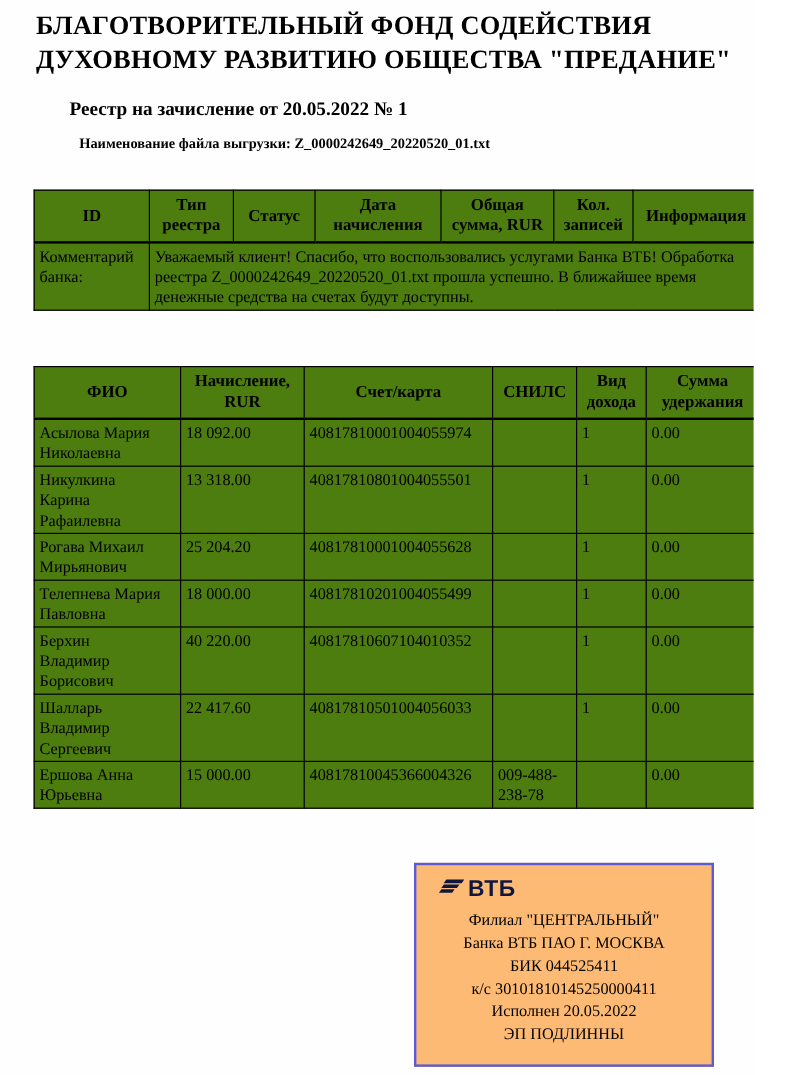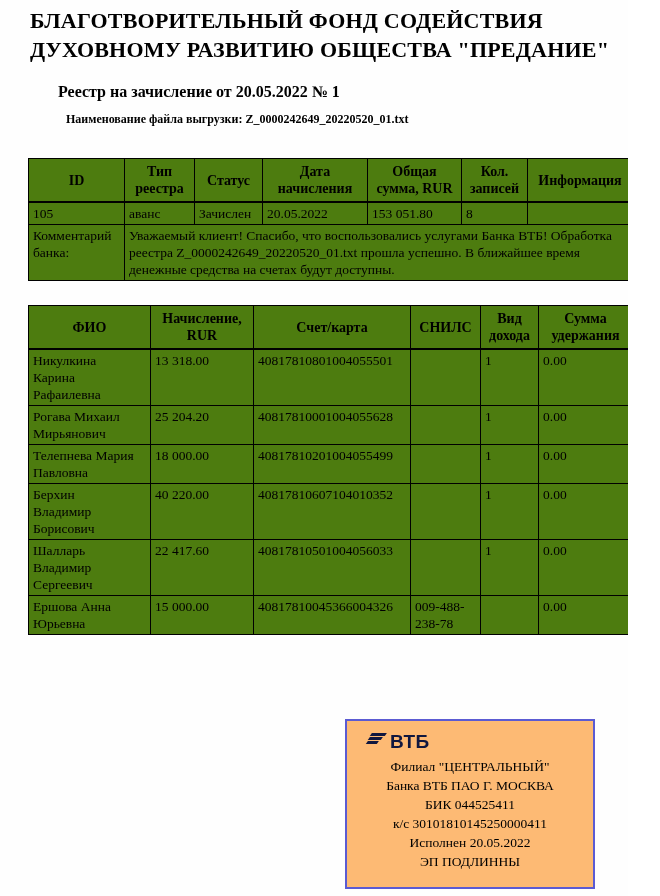--- a/index.html
+++ b/index.html
@@ -132,29 +132,20 @@
       <tr>
         <th>ID</th>
         <th>Тип реестра</th>
         <th>Статус</th>
         <th>Дата начисления</th>
         <th>Общая сумма, RUR</th>
         <th>Кол. записей</th>
         <th>Информация</th>
       </tr>
       <tr>
-        <td>105</td>
-        <td>аванс</td>
-        <td>Зачислен</td>
-        <td>20.05.2022</td>
-        <td>153 051.80</td>
-        <td>8</td>
-        <td></td>
-      </tr>
-      <tr>
         <td>Комментарий банка:</td>
         <td colspan="6">Уважаемый клиент! Спасибо, что воспользовались услугами Банка ВТБ! Обработка реестра Z_0000242649_20220520_01.txt прошла успешно. В ближайшее время денежные средства на счетах будут доступны.</td>
       </tr>
     </tbody>
   </table>
 
   <table class="payments-table">
     <colgroup>
       <col style="width:122px">
         <col style="width:103px">
@@ -164,20 +155,29 @@
         <col style="width:94px">
     </colgroup>
     <tbody>
       <tr>
         <th>ФИО</th>
         <th>Начисление, RUR</th>
         <th>Счет/карта</th>
         <th>СНИЛС</th>
         <th>Вид дохода</th>
         <th>Сумма удержания</th>
+      </tr>
+      <tr>
+        <td class="fio-cell">Асылова Мария
+Николаевна</td>
+        <td>18 092.00</td>
+        <td>40817810001004055974</td>
+        <td class="snils-cell"></td>
+        <td>1</td>
+        <td>0.00</td>
       </tr>
       <tr>
         <td class="fio-cell">Никулкина
 Карина
 Рафаилевна</td>
         <td>13 318.00</td>
         <td>40817810801004055501</td>
         <td class="snils-cell"></td>
         <td>1</td>
         <td>0.00</td>

